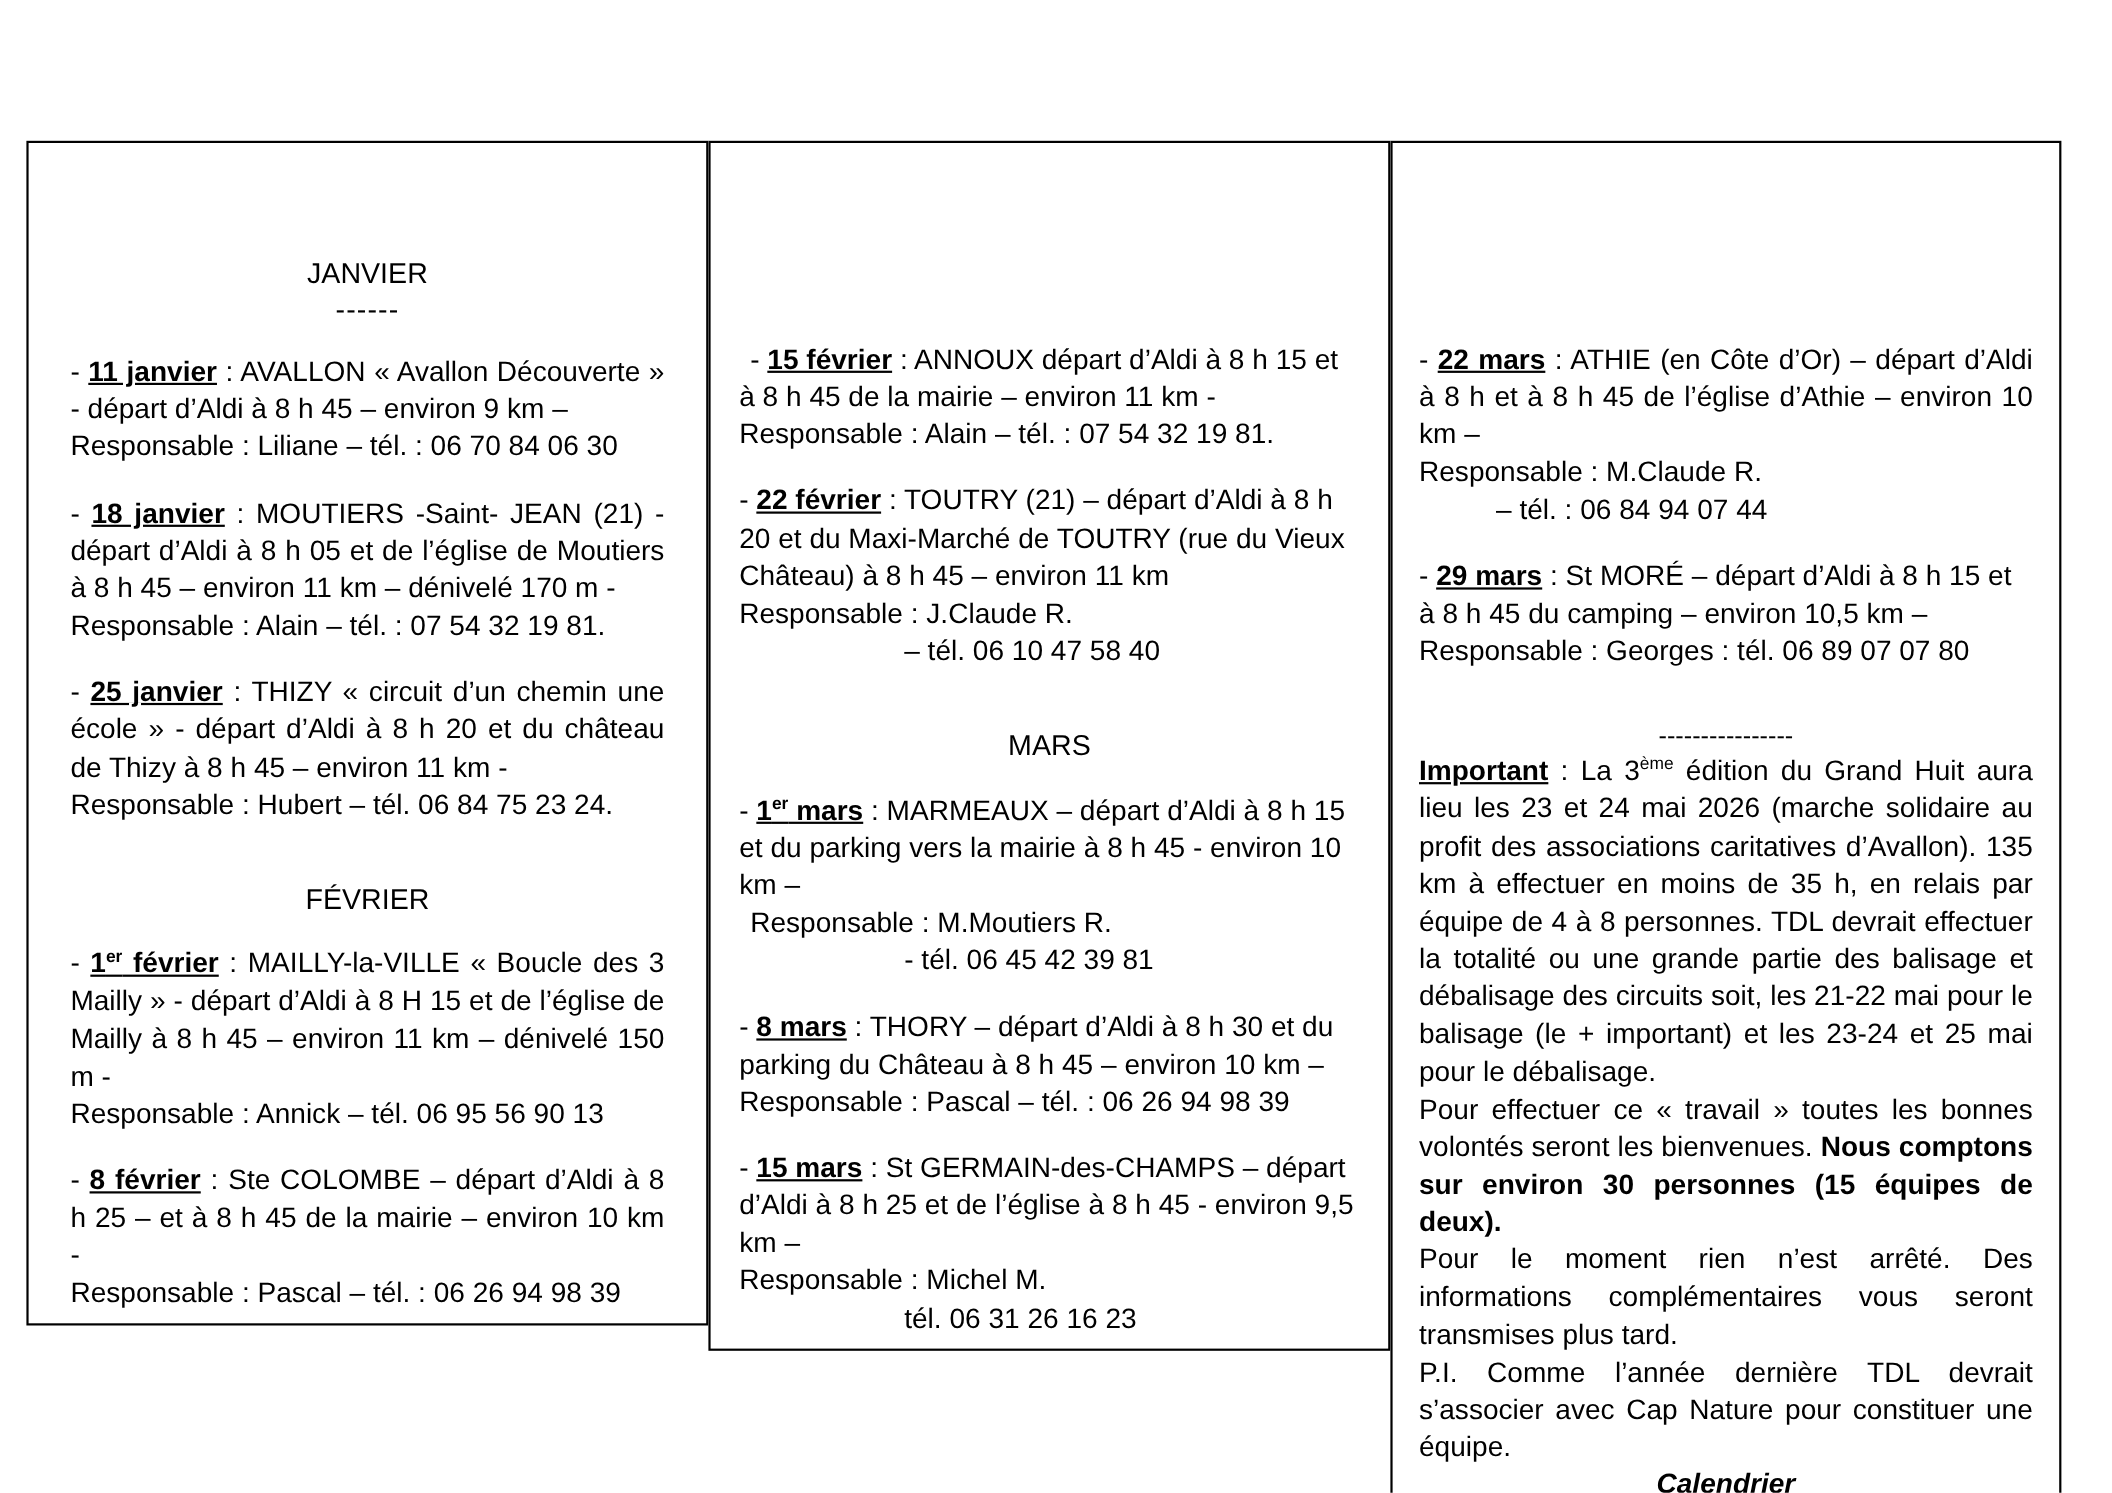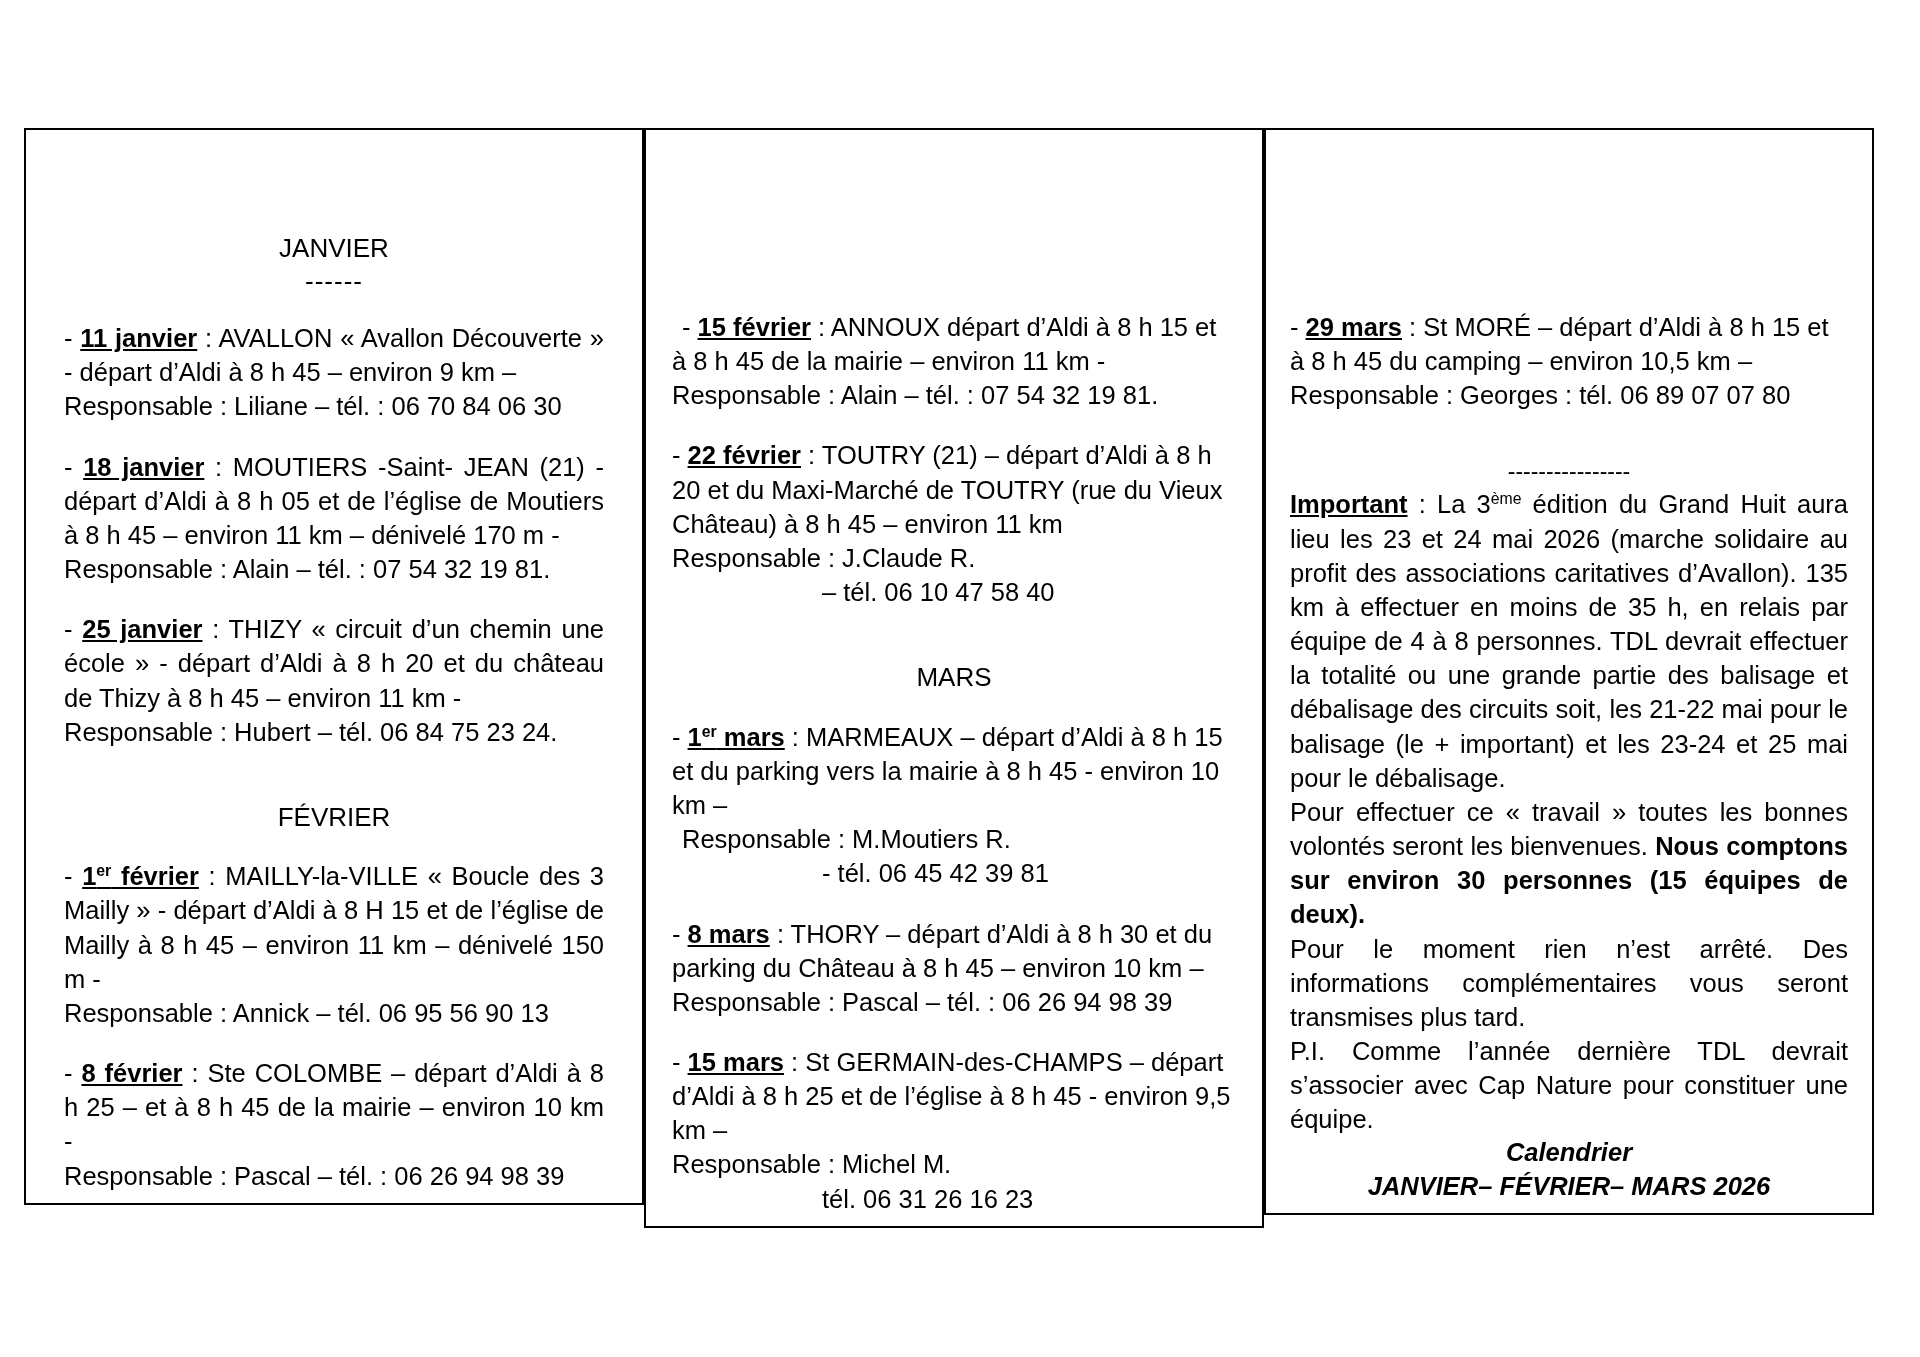--- a/index.html
+++ b/index.html
@@ -173,20 +173,25 @@
       <span>Responsable : Michel M.</span><br>
       <span class="indent-r2">tél. 06 31 26 16 23</span>
     </div>
 
   </div>
 
   <div class="col col-3">
 
     <div style="height:130px"></div>
 
+    <div class="entry just">
+      <span>- </span><span class="datelabel">22 mars</span><span> : ATHIE (en Côte d’Or) – départ d’Aldi à 8 h et à 8 h 45 de l’église d’Athie – environ 10 km –</span><br>
+      <span>Responsable : M.Claude R.</span><br>
+      <span class="indent-r">– tél. : 06 84 94 07 44</span>
+    </div>
 
     <div class="entry left">
       <span>- </span><span class="datelabel">29 mars</span><span> : St MORÉ – départ d’Aldi à 8 h 15 et à 8 h 45 du camping – environ 10,5 km –</span><br>
       <span>Responsable : Georges : tél. 06 89 07 07 80</span>
     </div>
 
     <div class="gap-sm"></div>
     <div class="sep-dashes">----------------</div>
 
     <div class="para">

